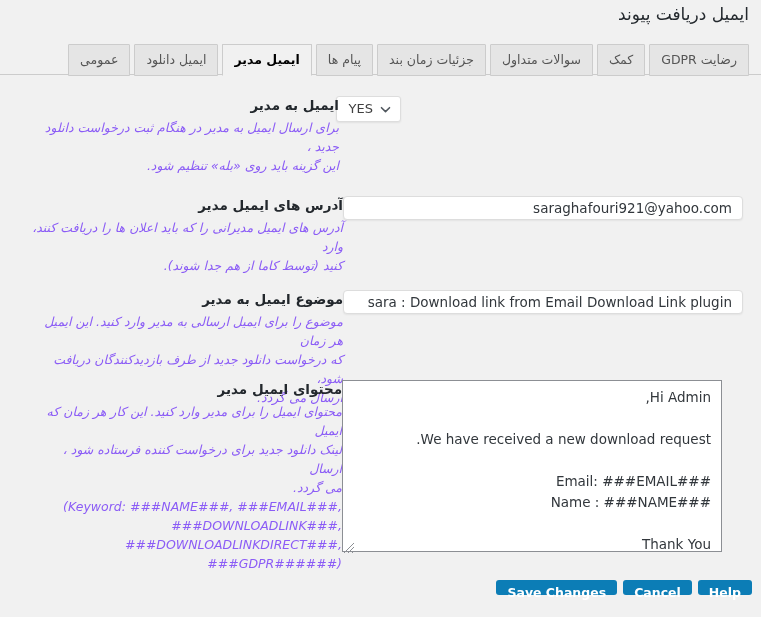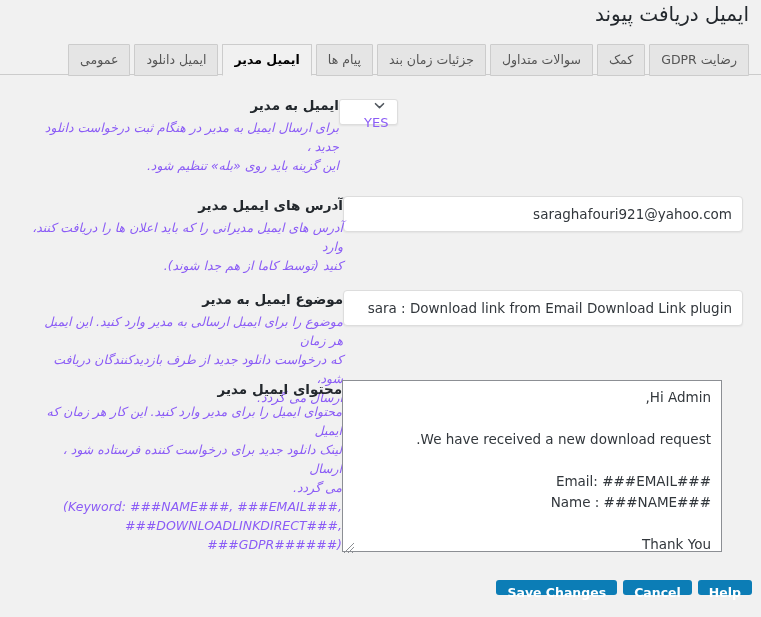--- a/index.html
+++ b/index.html
@@ -15,21 +15,21 @@
     color: #444;
     overflow: hidden;
     position: relative;
   }
 
   
   .page-title {
     position: absolute;
     top: 2px;
     right: 12px;
-    font-size: 20px;
+    font-size: 17px;
     font-weight: normal;
     color: #23282d;
     letter-spacing: 0.2px;
     line-height: 24px;
   }
 
   
   .tabs-wrap {
     position: absolute;
     top: 32px;
@@ -105,51 +105,51 @@
   .col-field {
     flex: 1;
     box-sizing: border-box;
     padding-right: 0;
     text-align: left;
   }
 
   
   .select-box {
     display: inline-flex;
-    flex-direction: column;
+    flex-direction: row;
     align-items: center;
     background: #fff;
     border: 1px solid #ddd;
     border-radius: 3px;
     box-shadow: 0 1px 2px rgba(0,0,0,0.07);
     height: 26px;
-    padding: 0 9px 0 24px;
+    padding: 0 9px 0 12px;
     font-size: 13px;
-    color: #8b5cf6;
+    color: #404040;
     cursor: pointer;
     box-sizing: border-box;
   }
   .select-box .chev {
     width: 11px;
     height: 11px;
     margin-left: 7px;
     display: inline-block;
     position: relative;
     flex: 0 0 auto;
   }
   .select-box .chev svg { display:block; }
   .select-box .sel-val {
     line-height: 24px;
     font-size: 13px;
   }
 
   
   .text-input {
     width: 400px;
-    height: 36px;
+    height: 24px;
     box-sizing: border-box;
     border: 1px solid #ddd;
     border-radius: 4px;
     background: #fff;
     box-shadow: 0 1px 2px rgba(0,0,0,0.06);
     padding: 0 10px;
     font-family: "DejaVu Sans", "Liberation Sans", sans-serif;
     font-size: 13.5px;
     color: #32373c;
     text-align: right;
@@ -309,20 +309,21 @@
       </span>
     </div>
   </div>
   <div class="col-desc">
     <div class="row-heading">محتوای ایمیل مدیر</div>
     <div class="row-desc">
       <span>محتوای ایمیل را برای مدیر وارد کنید. این کار هر زمان که ایمیل</span><br>
       <span>لینک دانلود جدید برای درخواست کننده فرستاده شود ، ارسال</span><br>
       <span>می گردد.</span><br>
       <span class="kw" dir="ltr" style="display:block;">(Keyword: ###NAME###, ###EMAIL###,</span>
+      <span class="kw" dir="ltr" style="display:block;">###DOWNLOADLINK###,</span>
       <span class="kw" dir="ltr" style="display:block;">###DOWNLOADLINKDIRECT###, ###GDPR######)</span>
     </div>
   </div>
 </div>
 
 <div class="footer">
   <div class="btns">
     <button class="btn">Save Changes</button>
     <button class="btn">Cancel</button>
     <button class="btn">Help</button>

